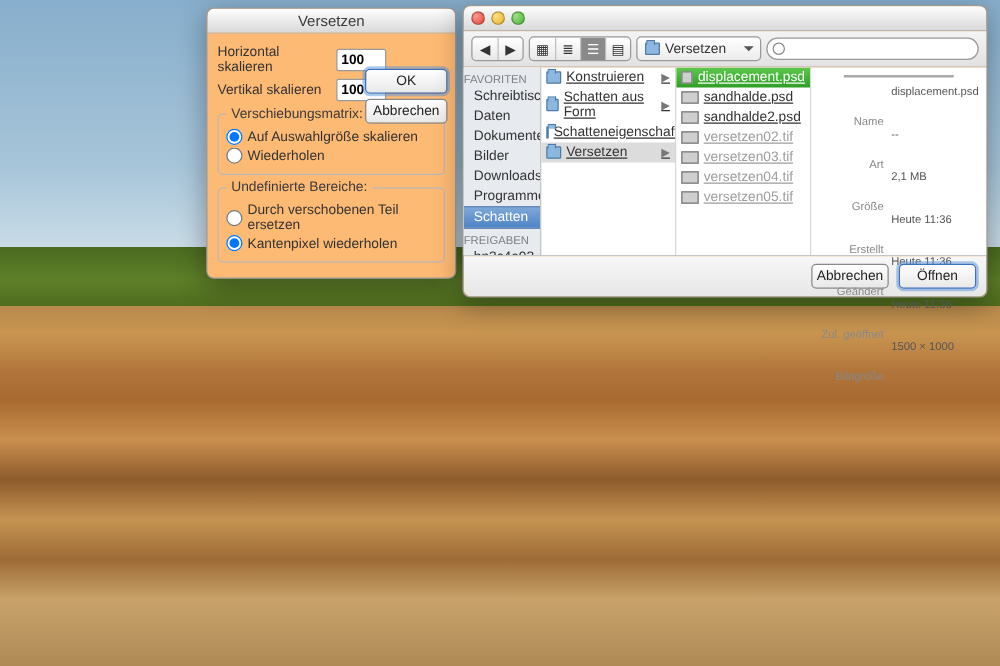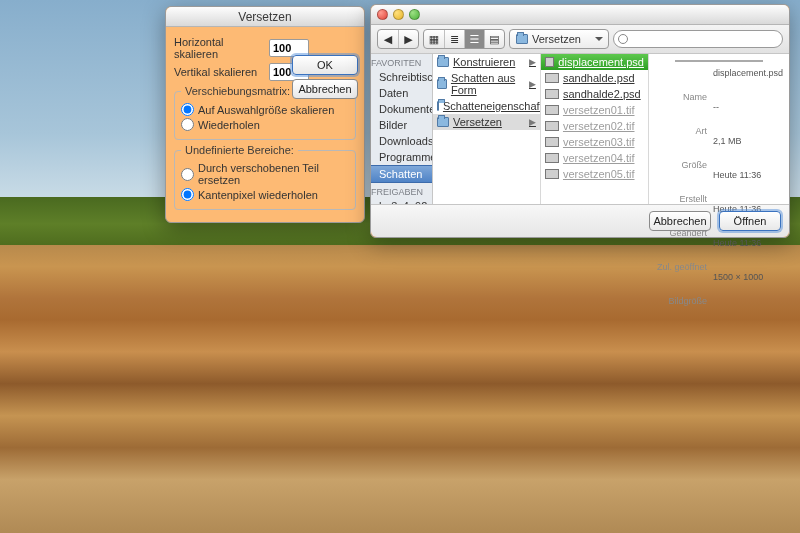--- a/index.html
+++ b/index.html
@@ -225,24 +225,20 @@
       <div class="item">
           <span class="psd-ic"></span>
           <span>sandhalde.psd</span>
         </div>
       <div class="item">
           <span class="psd-ic"></span>
           <span>sandhalde2.psd</span>
         </div>
       <div class="item dim">
           <span class="psd-ic"></span>
-          <span>versetzen01.tif</span>
-        </div>
-      <div class="item dim">
-          <span class="psd-ic"></span>
           <span>versetzen02.tif</span>
         </div>
       <div class="item dim">
           <span class="psd-ic"></span>
           <span>versetzen03.tif</span>
         </div>
       <div class="item dim">
           <span class="psd-ic"></span>
           <span>versetzen04.tif</span>
         </div>

